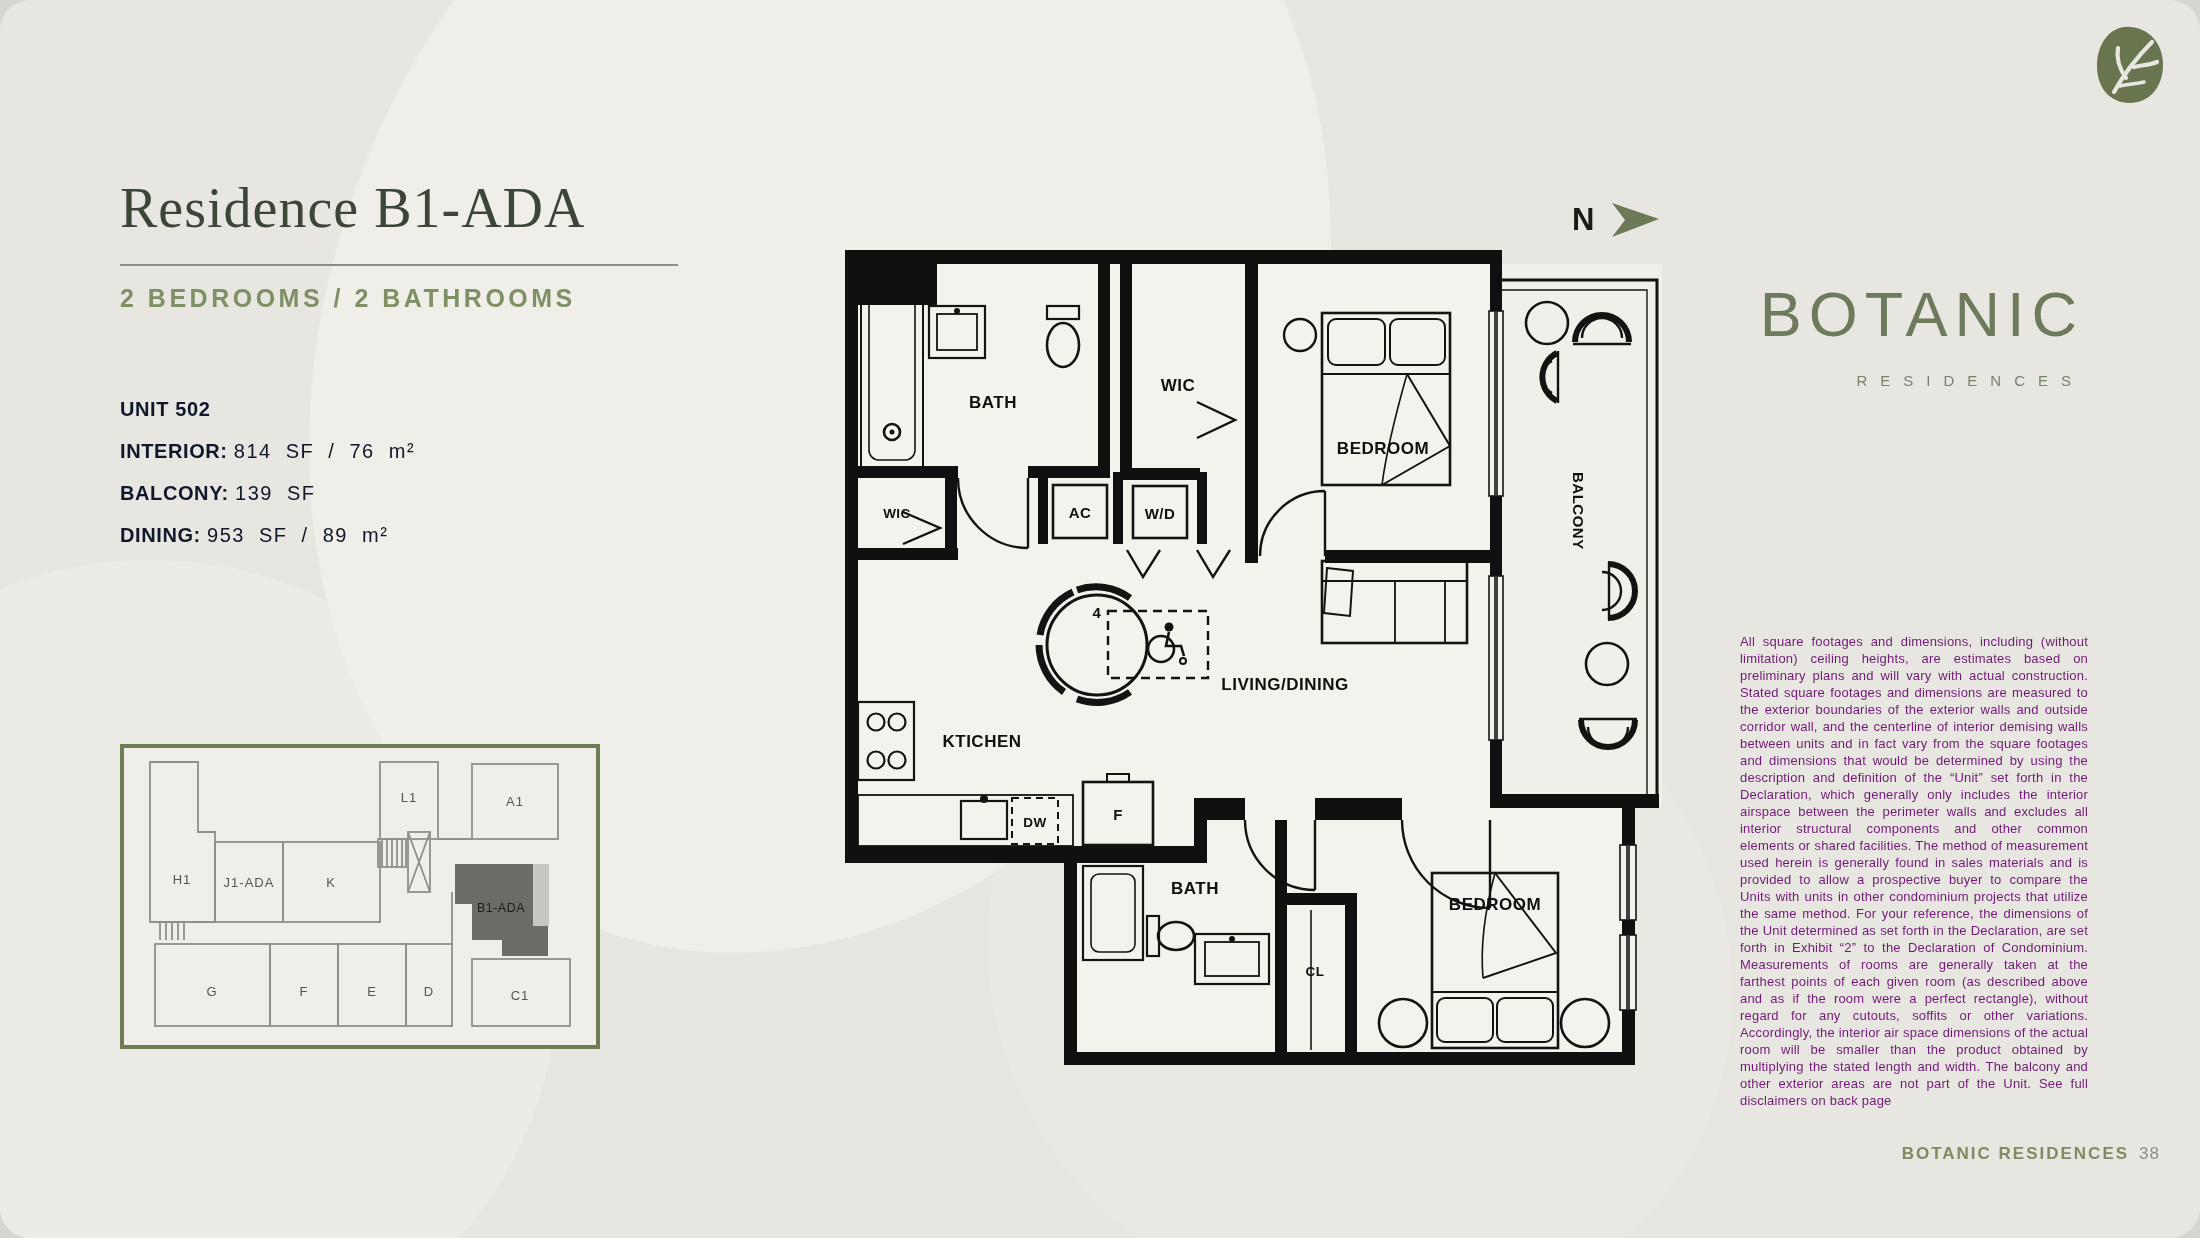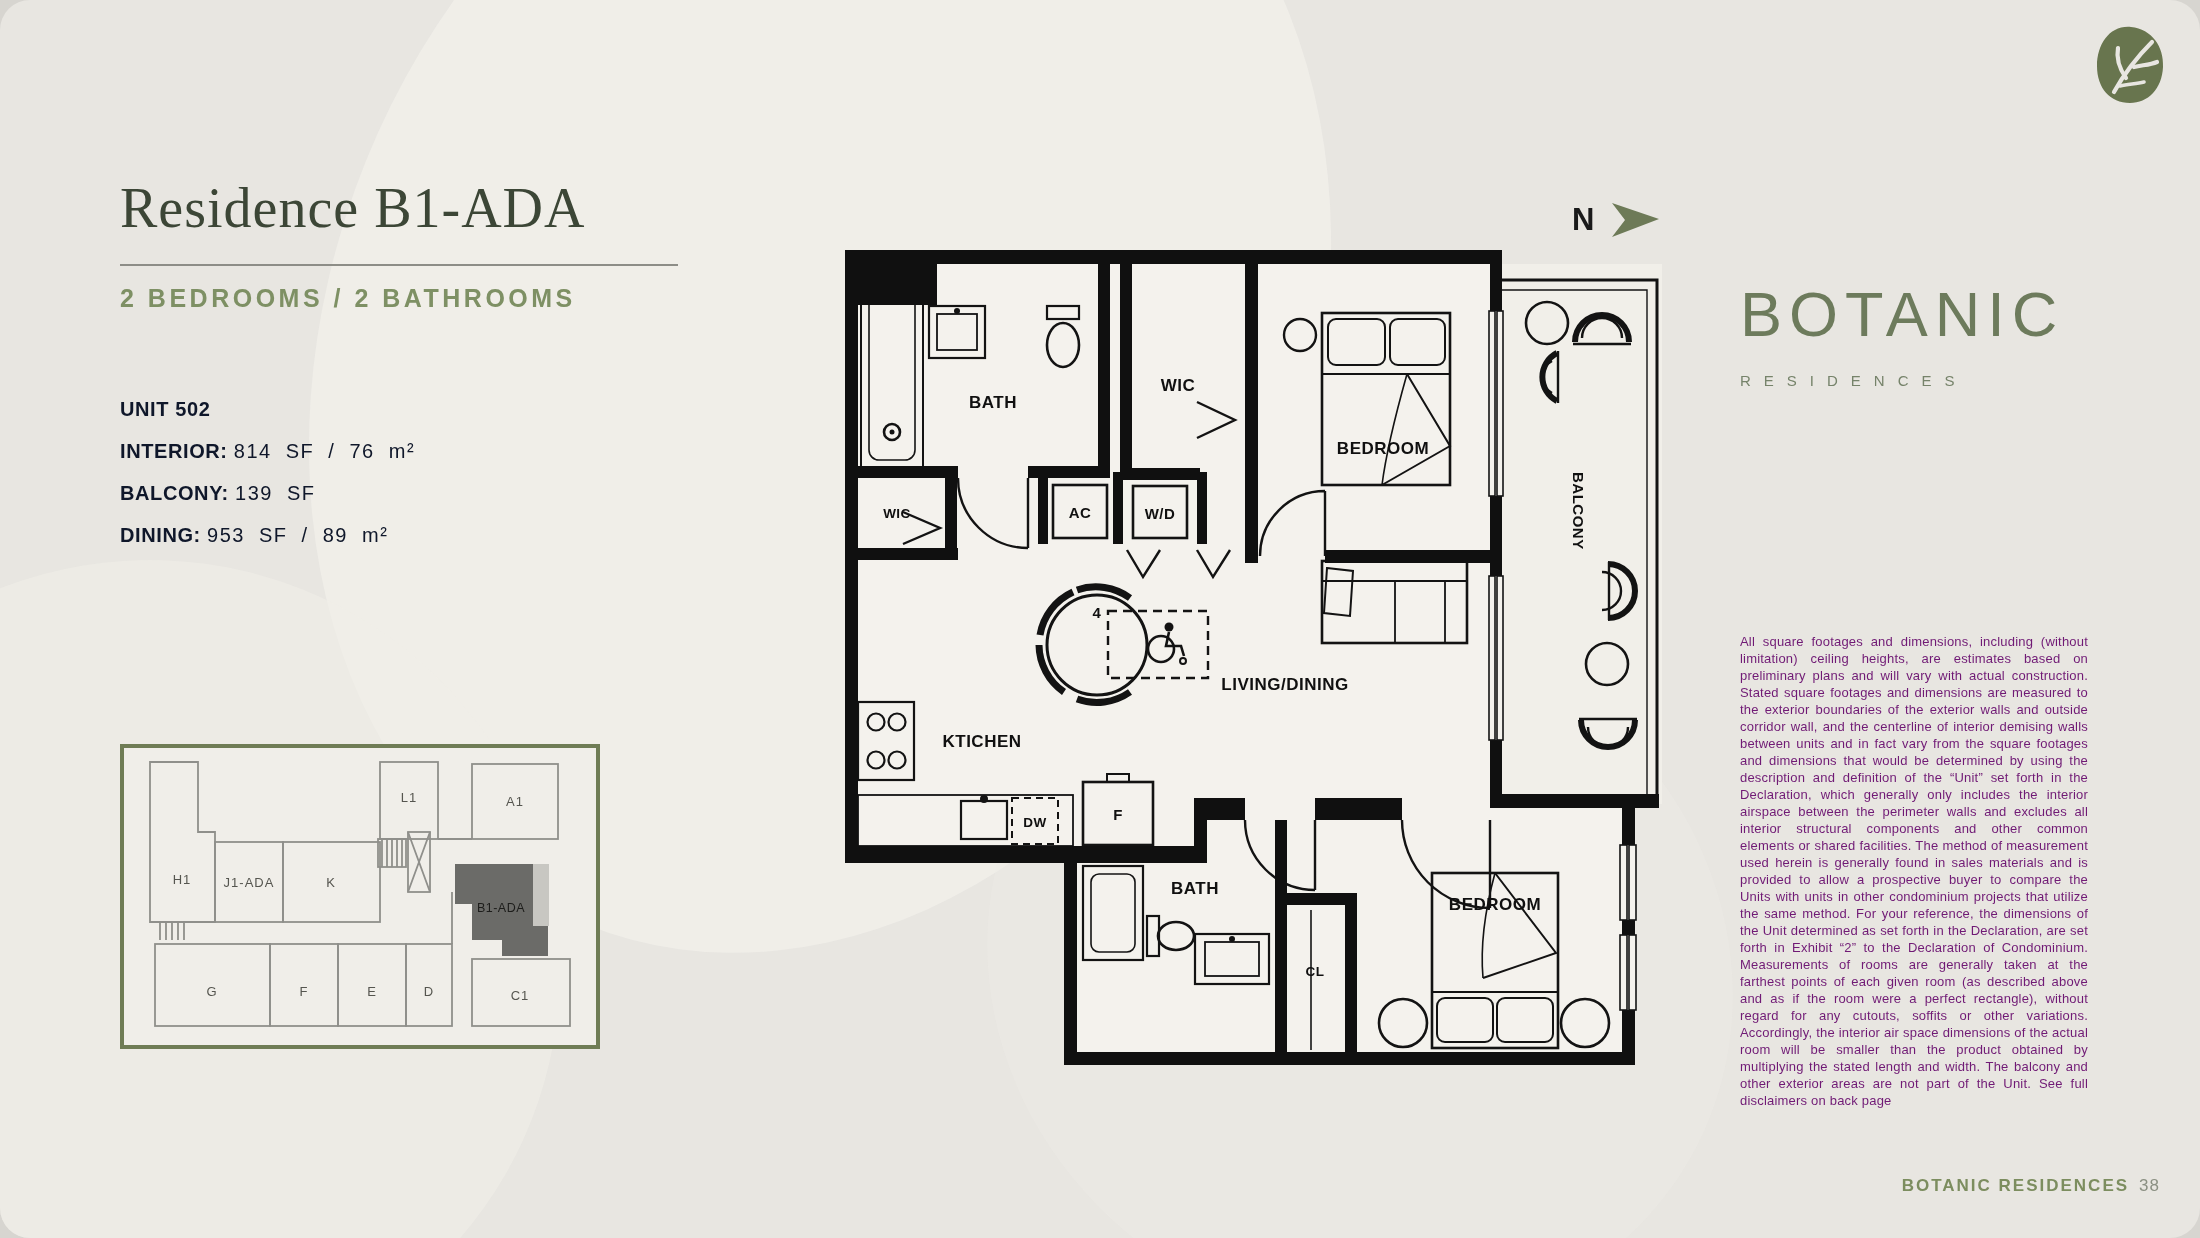--- a/index.html
+++ b/index.html
@@ -17,28 +17,28 @@
   .rule{width:558px;height:2px;background:#8d8d87;margin-top:24px;}
   .subtitle{margin-top:18px;font-size:25px;font-weight:700;color:#7e9064;letter-spacing:3.5px;}
 
   .unit-info{left:120px;top:388px;font-size:20px;color:#0f172a;line-height:42px;letter-spacing:.6px;}
   .unit-info .b{font-weight:700;}
   .unit-info .v{letter-spacing:1.5px;word-spacing:7px;}
 
   .north{left:1572px;top:202px;display:flex;align-items:center;gap:16px;}
   .north .n{font-size:31px;font-weight:700;color:#1a1a1a;}
 
-  .logo{left:1740px;top:278px;width:344px;text-align:left;color:#6d7b5c;}
+  .logo{left:1740px;top:278px;width:344px;text-align:right;color:#6d7b5c;}
   .logo .name{font-size:63px;font-weight:400;letter-spacing:7px;}
   .logo .sub{margin-top:22px;font-size:15px;letter-spacing:13px;font-weight:400;color:#76836a;}
 
   .disclaimer{left:1740px;top:633px;width:348px;font-size:13px;line-height:17px;color:#701a75;text-align:justify;letter-spacing:.2px;}
 
   .footer-left{left:45px;top:1240px;font-size:17px;letter-spacing:2.5px;color:#7c8d5f;}
-  .footer-right{right:40px;top:1176px;font-size:17px;letter-spacing:2px;color:#7c8d5f;}
+  .footer-right{right:40px;top:1144px;font-size:17px;letter-spacing:2px;color:#7c8d5f;}
   .footer-right .brand{font-weight:700;}
   .footer-right .pg{color:#8b9083;margin-left:10px;letter-spacing:1px;}
 
   
   .rl{font-family:"Liberation Sans",sans-serif;font-weight:700;fill:#101010;letter-spacing:.5px;text-anchor:middle;}
   .rl17{font-size:17px;} .rl15{font-size:15px;} .rl13{font-size:13.5px;}
   
   .kl{font-family:"Liberation Sans",sans-serif;font-size:13px;fill:#55554f;letter-spacing:1px;text-anchor:middle;}
   .klb{font-family:"Liberation Sans",sans-serif;font-size:12.5px;fill:#1d1d1b;letter-spacing:.5px;text-anchor:middle;}
 </style>

